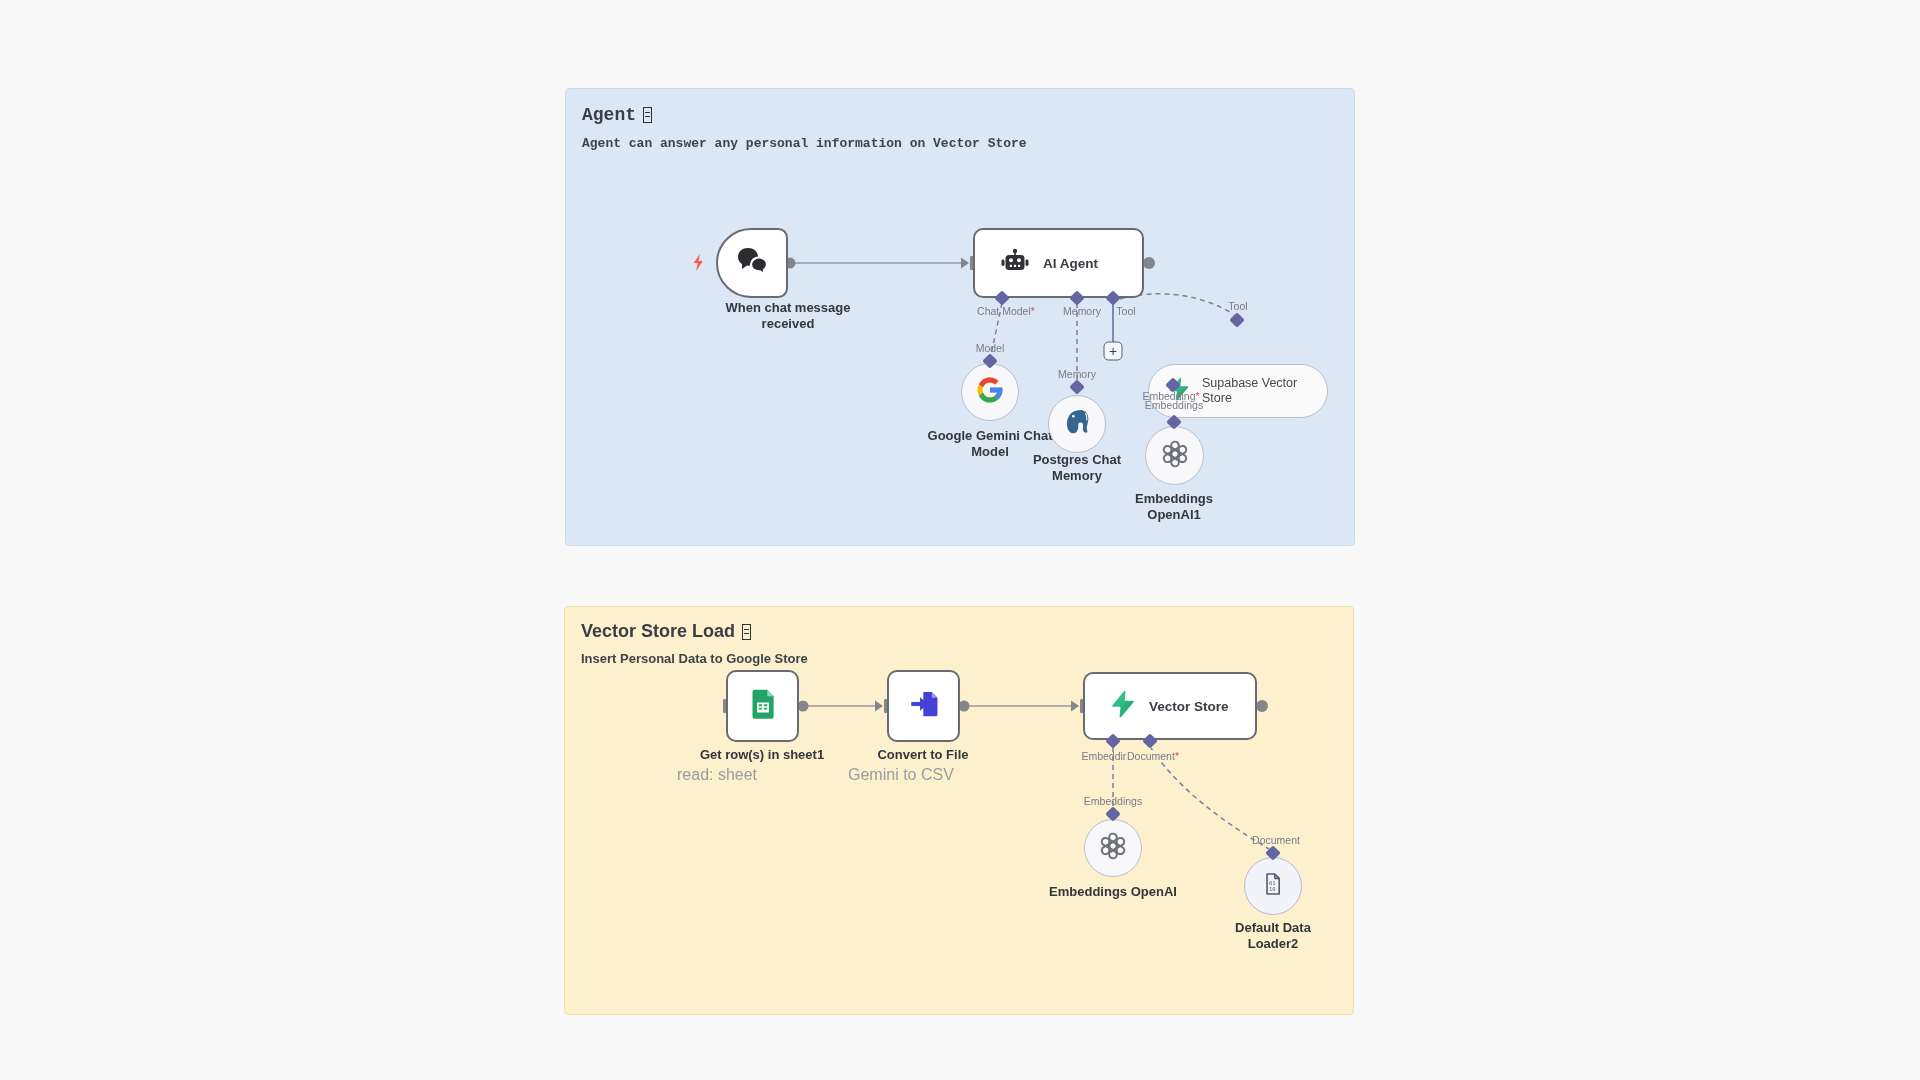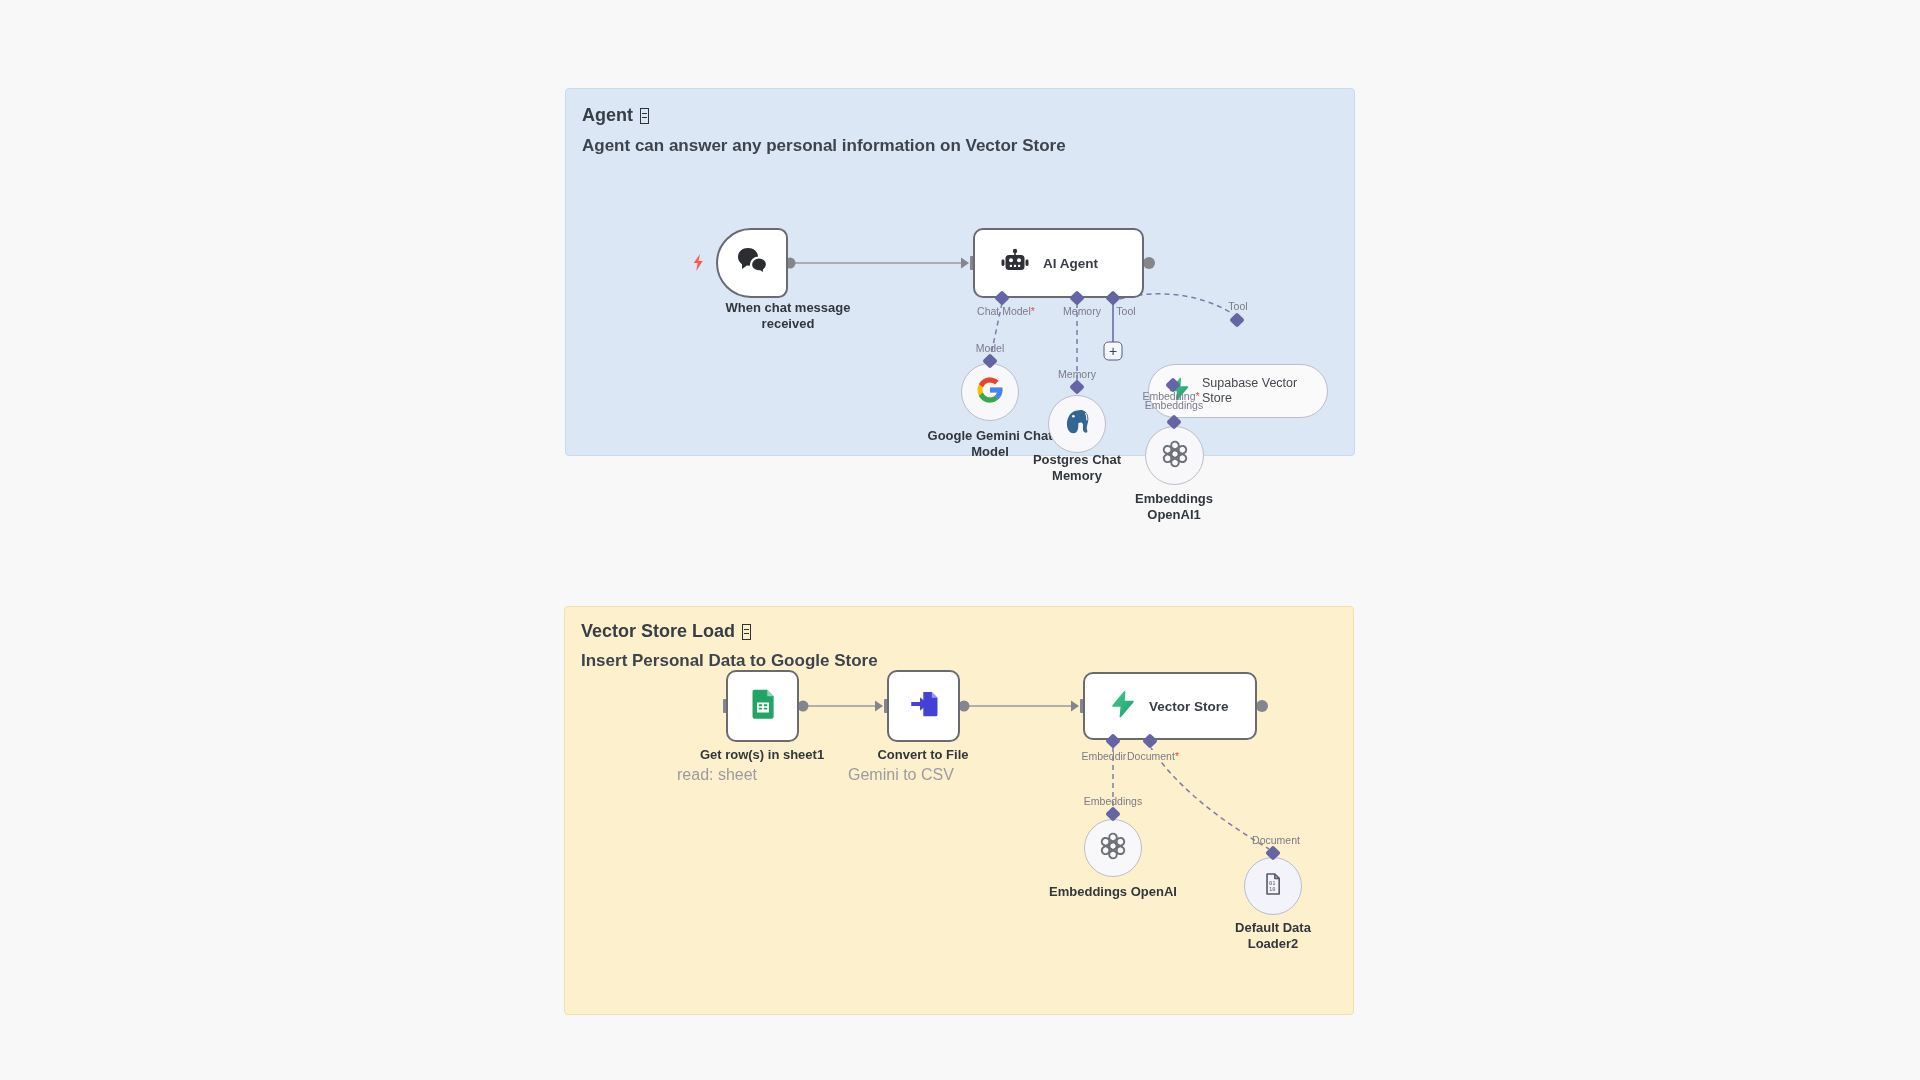--- a/index.html
+++ b/index.html
@@ -9,21 +9,21 @@
     background:#f8f8f8; font-family:"Liberation Sans", sans-serif;
   }
   .note { position:absolute; border-radius:4px; border:1px solid; z-index:1; }
   .note-agent { background:#dbe7f4; border-color:#c9dcec; }
   .note-load  { background:#fdf0cc; border-color:#eee0b2;margin-top:24px; }
   .note-title { position:absolute; left:16px; display:flex; align-items:center; gap:7px;
                 font-size:18px; font-weight:700; color:#383e46; }
   .tofu { display:inline-block; width:9px; height:16px; border:1.5px solid #2d3138;
           padding:2px 1px; background:repeating-linear-gradient(to bottom,#2d3138 0 1.5px,transparent 1.5px 4px);
           background-clip:content-box; }
-  .note-desc { position:absolute; left:16px; font-size:17px; font-weight:700; color:#3e444c; }
+  .note-desc { position:absolute; left:16px; font-size:13px; font-weight:700; color:#3e444c; }
 
   svg.wires { position:absolute; left:0; top:0; z-index:2; }
 
   .node { position:absolute; background:#ffffff; border:2px solid #6a6a72; z-index:3; }
   .trigger-node { border-radius:36px 10px 10px 36px; display:flex; align-items:center; justify-content:center; }
   .rect-node { border-radius:10px; display:flex; align-items:center; gap:12px; padding-left:24px; }
   .square-node { border-radius:10px; display:flex; align-items:center; justify-content:center; }
   .pill-node { position:absolute; background:#fafafb; border:1.5px solid #bdbdc9; border-radius:28px;
                display:flex; align-items:center; gap:11px; padding-left:18px; z-index:3;margin-top:36px; }
   .circle-node { position:absolute; background:#f8f8fb; border:1.5px solid #bdbdc9; border-radius:50%;
@@ -43,21 +43,21 @@
   .plus-btn { position:absolute; width:19px; height:19px; transform:translate(-50%,-50%);
               border:1.6px solid #56567c; border-radius:5px; background:#f4f7fb;
               color:#3f3f55; font-size:14px; line-height:16px; text-align:center; z-index:4; }
   .bolt { position:absolute; z-index:3; }
 </style>
 </head>
 <body>
 
 <div class="canvas">
 
-  <div class="note note-agent" style="left:565px; top:88px; width:790px; height:368px;">
+  <div class="note note-agent" style="left:565px; top:88px; width:790px; height:458px;font-family:Liberation Mono, monospace;">
     <div class="note-title" style="top:16px;">
       <span>Agent</span>
       <span class="tofu"></span>
     </div>
     <div class="note-desc" style="top:47px;">Agent can answer any personal information on Vector Store</div>
   </div>
 
   <div class="note note-load" style="left:564px; top:582px; width:790px; height:409px;">
     <div class="note-title" style="top:14px;">
       <span>Vector Store Load</span>

